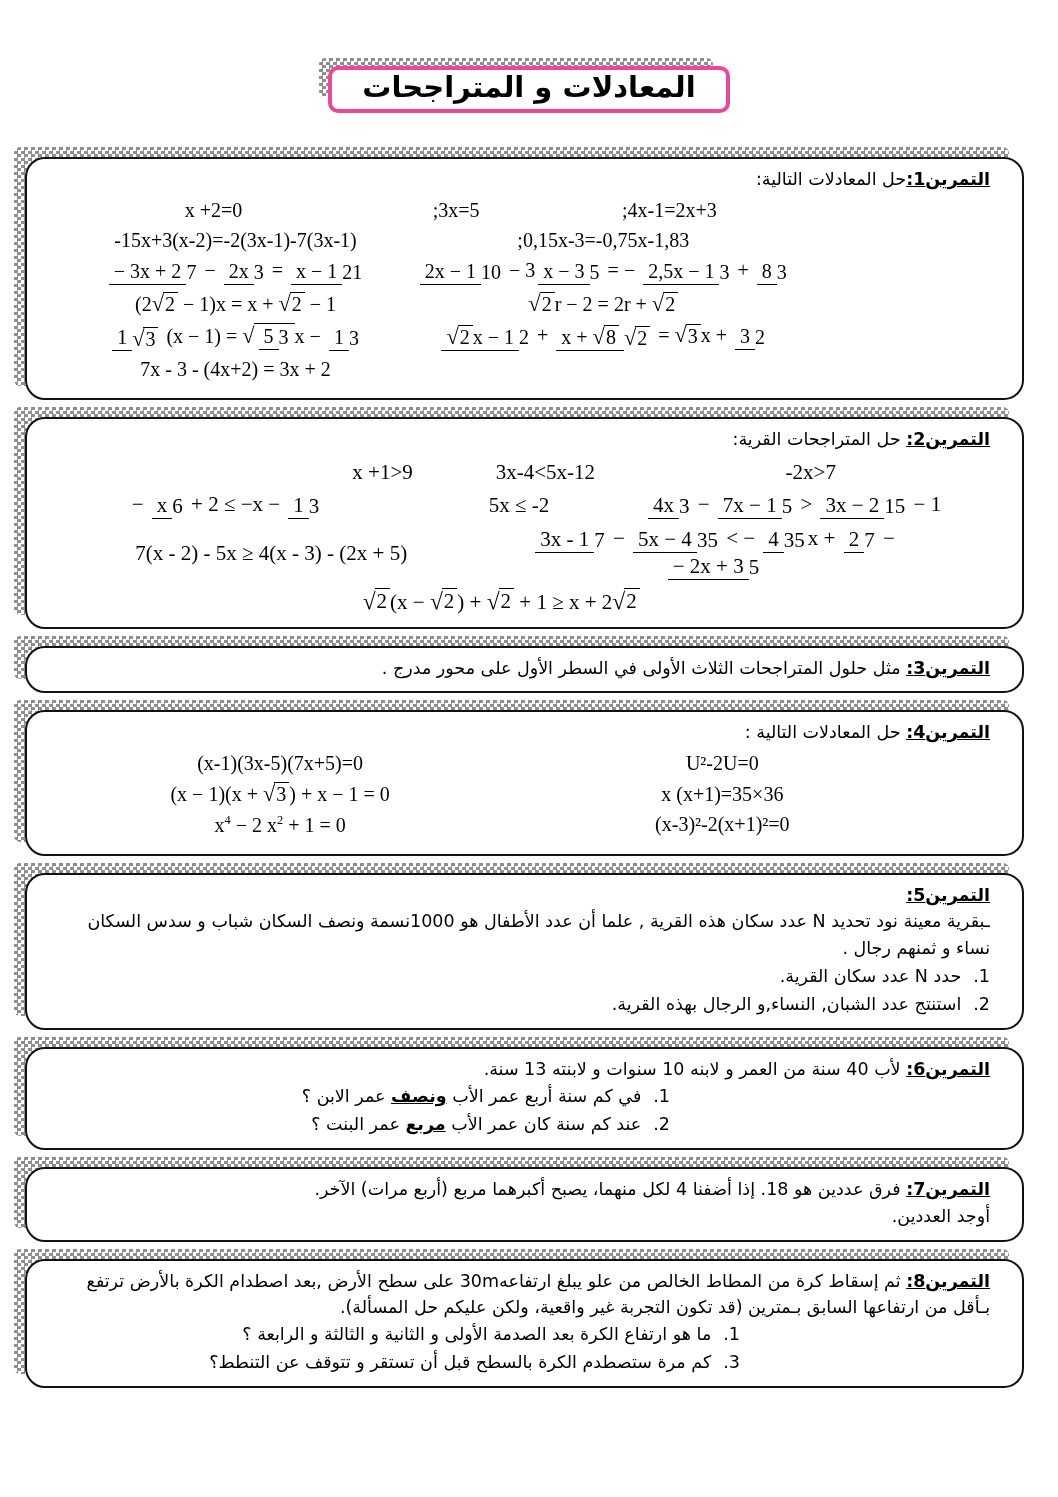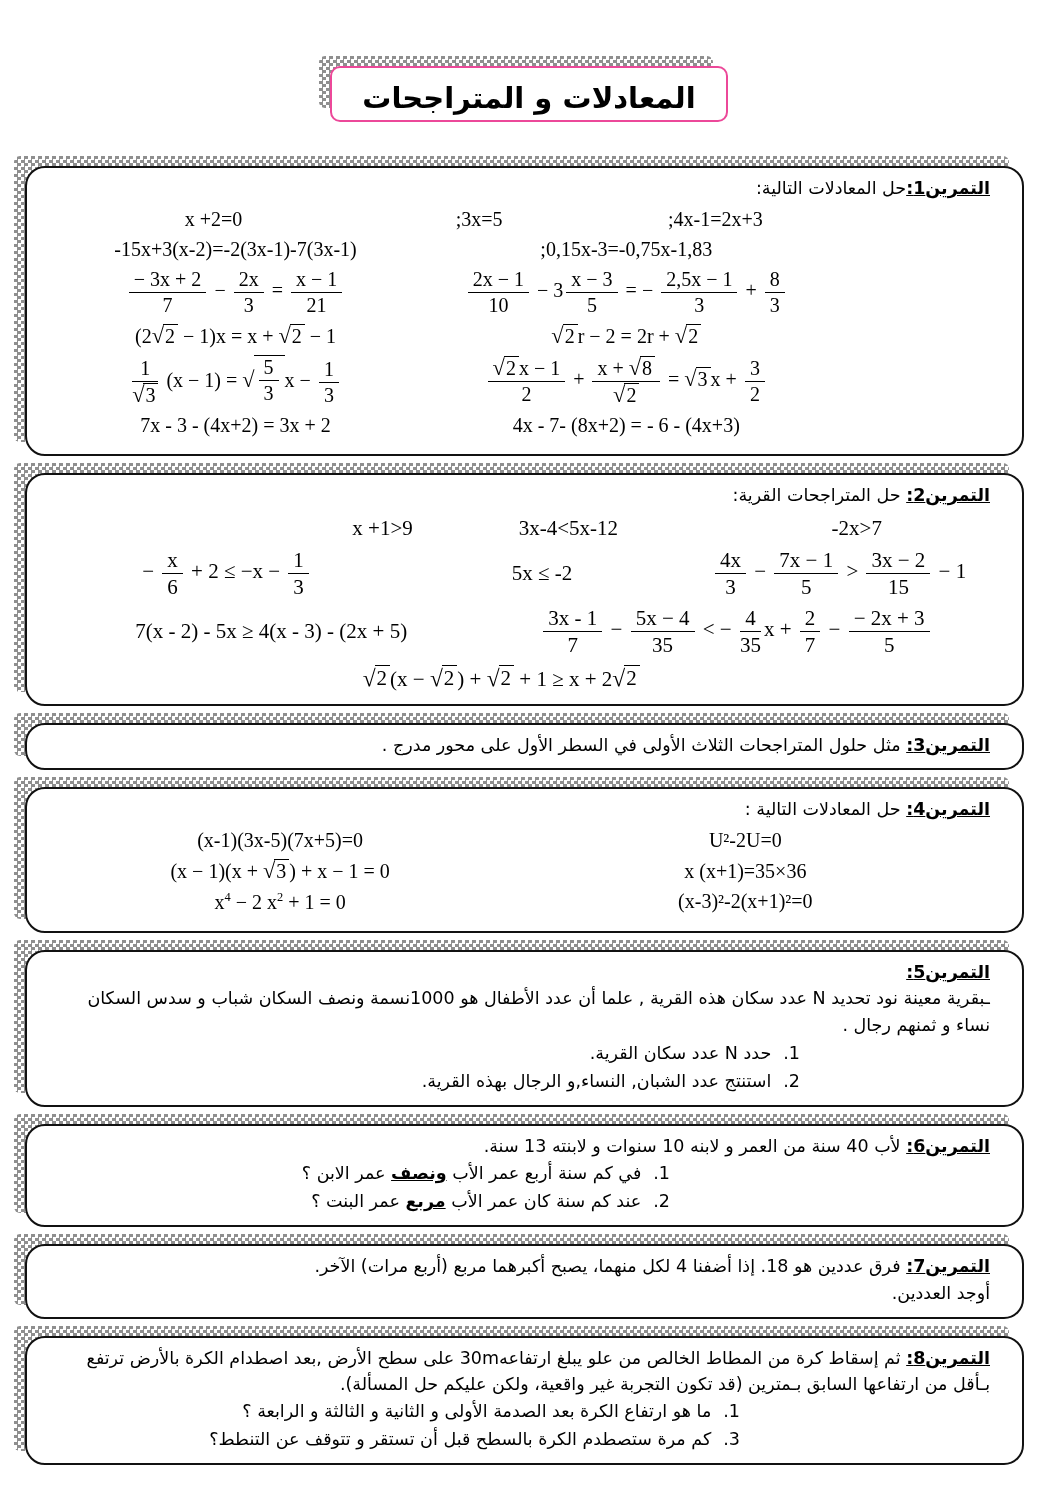--- a/index.html
+++ b/index.html
@@ -7,58 +7,58 @@
        font-family:"DejaVu Sans",sans-serif;}
   .page{position:relative;padding-top:66px;}
 
   
   .shadowed{position:relative;background:#fff;}
   .shadowed::before{content:"";position:absolute;z-index:-1;top:-12px;left:-13px;
        width:100%;height:100%;border-radius:6px;
        background:repeating-conic-gradient(#8f8f8f 0% 25%, #ffffff 0% 50%) 0 0/7px 7px;}
 
   .titlewrap{text-align:center;margin-bottom:44px;}
-  .titlebox{display:inline-block;border:2px solid #ec4899;border-radius:10px;
-       padding:13px 30px 5px;font-size:29px;font-weight:bold;}
+  .titlebox{display:inline-block;border:4px solid #ec4899;border-radius:10px;
+       padding:0 30px 5px;font-size:29px;font-weight:bold;}
 
   .sbox{border:2px solid #111;border-radius:20px;margin:17px 34px 15px 25px;
        padding:7px 32px 10px;}
 
   .exheader{direction:rtl;text-align:right;font-size:17.5px;line-height:1.5;}
   .artext{direction:rtl;text-align:right;font-size:17.5px;line-height:1.55;}
   .bu{font-weight:bold;text-decoration:underline;}
 
   
   .eqarea{direction:ltr;}
   .m, .eq{font-family:"Liberation Serif","DejaVu Serif",serif;}
-  .eqrow{display:grid;align-items:center;margin:7px 0;gap:23px;}
+  .eqrow{display:grid;align-items:center;margin:7px 0;}
   .eq{text-align:center;}
   .eq.al{text-align:right;padding-left:45px;}
   .eqcenter{text-align:center;margin:8px 0 2px;}
   .fs1{font-size:20px;width:79%;}
   .fs2{font-size:21px;width:95%;}
   .fs4{font-size:20px;width:95%;}
   .cols-ex1a{grid-template-columns:42% 24% 34%;}
   .cols-2{grid-template-columns:48% 52%;}
   .cols-ex2a{grid-template-columns:40% 30% 30%;}
   .cols-ex2b{grid-template-columns:38% 28% 34%;}
   .cols-ex4{grid-template-columns:50% 50%;}
-  .frac{display:inline-flex;flex-direction:column;text-align:center;
+  .frac{display:inline-flex;flex-direction:row;text-align:center;
         vertical-align:middle;margin:0 3px;line-height:1.15;}
   .frac .num{border-bottom:1.5px solid #000;padding:0 5px 1px;}
   .frac .den{padding-top:1px;}
   .sqrt{display:inline-flex;align-items:center;}
   .sqrt .rad{line-height:1;font-size:1.12em;margin-right:-1px;}
   .sqrt .sqrt-body{border-top:1.5px solid #000;padding:0 3px 0 2px;}
   sup{font-size:0.62em;}
 
   
   .oitem{direction:rtl;text-align:right;font-size:17.5px;line-height:1.6;}
   .onum{margin-left:12px;}
-  .ind5{margin-right:190px;}
+  .ind5{}
   .ind6{margin-right:320px;}
   .ind8{margin-right:250px;}
 </style>
 </head>
 <body>
 
 <div class="page">
 
   <div class="titlewrap">
     <div class="titlebox shadowed">المعادلات و المتراجحات</div>
@@ -154,21 +154,20 @@
               </span> = <span class="sqrt">
                 <span class="rad">√</span>
                 <span class="sqrt-body">3</span>
               </span>x + <span class="frac">
                 <span class="num">3</span>
                 <span class="den">2</span>
               </span></span></div>
       </div>
       <div class="eqrow cols-2">
         <div class="eq"><span class="m">7x - 3 - (4x+2) = 3x + 2</span></div>
-        <div class="eq"><span class="m">4x - 7- (8x+2) = - 6 - (4x+3)</span></div>
       </div>
     </div>
   </div>
 
   <div class="sbox shadowed">
     <div class="exheader">
       <span class="bu">التمرين2:</span><span> حل المتراجحات القرية:</span>
     </div>
     <div class="eqarea fs2">
       <div class="eqrow cols-ex2a">

